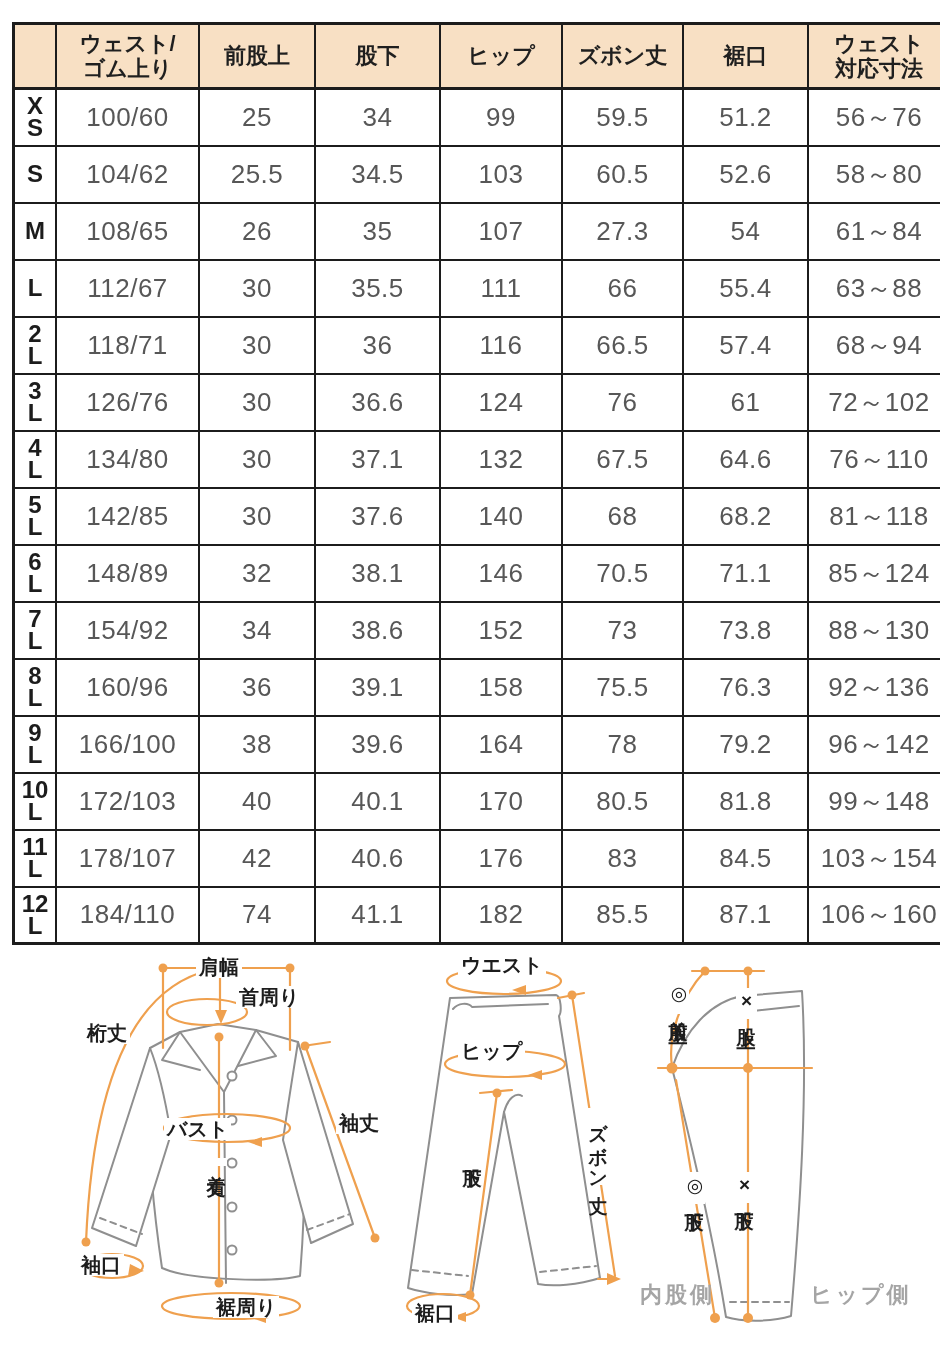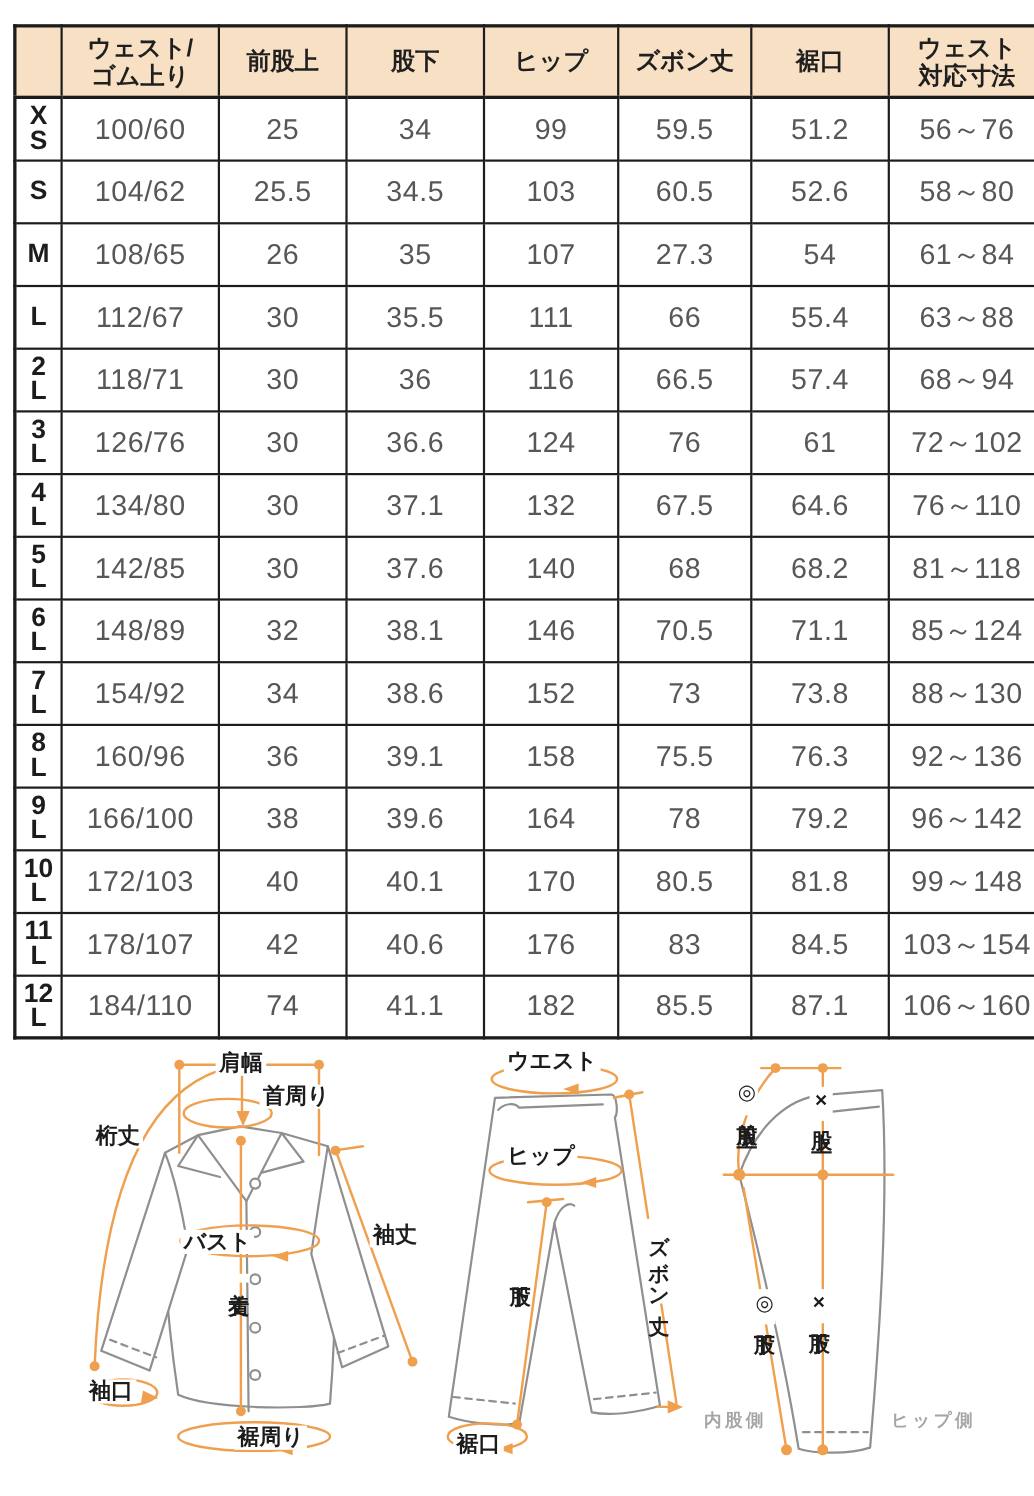--- a/index.html
+++ b/index.html
@@ -33,21 +33,21 @@
   .dash{stroke-dasharray:6 5;}
   .o{stroke:var(--accent);stroke-width:2.2;fill:none;stroke-linecap:round;}
   .dot{fill:var(--accent);stroke:none;}
   .ah{fill:var(--accent);stroke:none;}
   .btn{fill:#fff;}
 
   .hlabel{position:absolute;font-weight:bold;font-size:20px;color:#1c1c1c;line-height:1;
           background:#fff;padding:1px 3px;white-space:nowrap;}
   .vlabel{position:absolute;writing-mode:vertical-rl;text-orientation:upright;font-weight:bold;
           font-size:19px;color:#1c1c1c;line-height:1;background:#fff;padding:2px 1px;letter-spacing:2px;}
-  .glabel{position:absolute;font-weight:bold;font-size:16px;color:var(--side-gray);
+  .glabel{position:absolute;font-weight:bold;font-size:22px;color:var(--side-gray);
           letter-spacing:3px;line-height:1;white-space:nowrap;}
 
   .note{position:absolute;left:66px;top:1318px;font-size:28px;font-weight:bold;color:#151515;
         letter-spacing:1px;}
 </style>
 </head>
 <body>
 
 <div class="stage">
 

